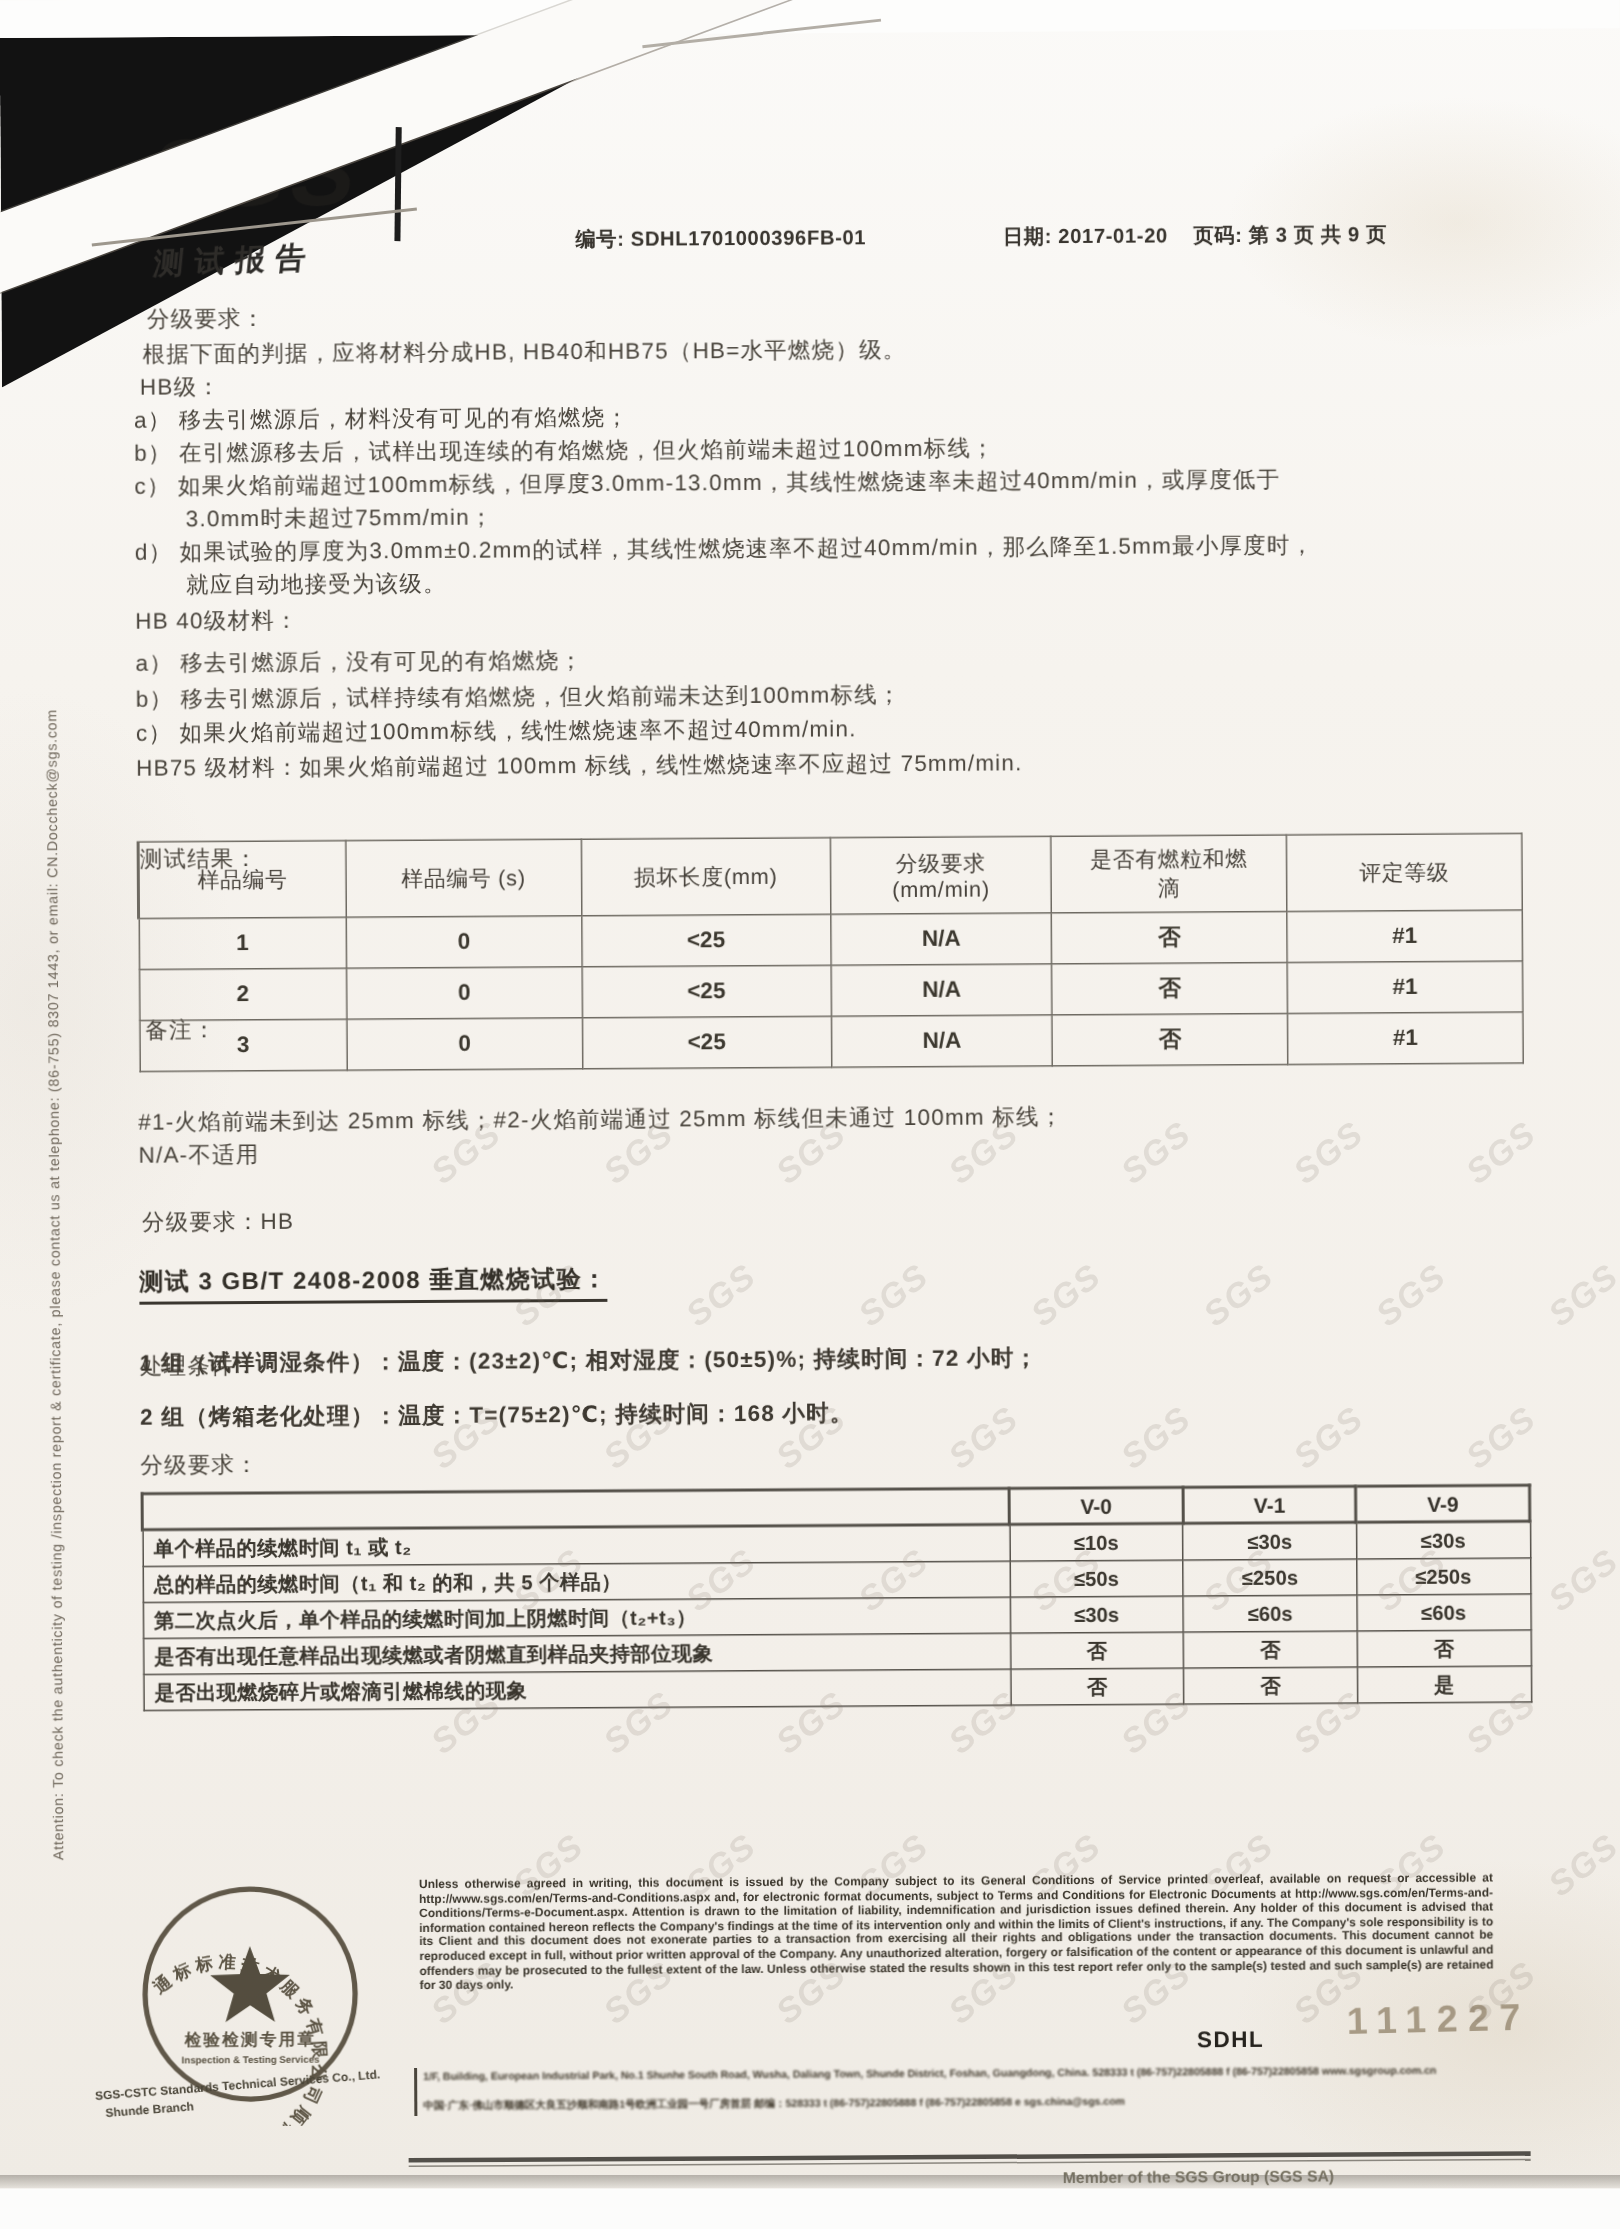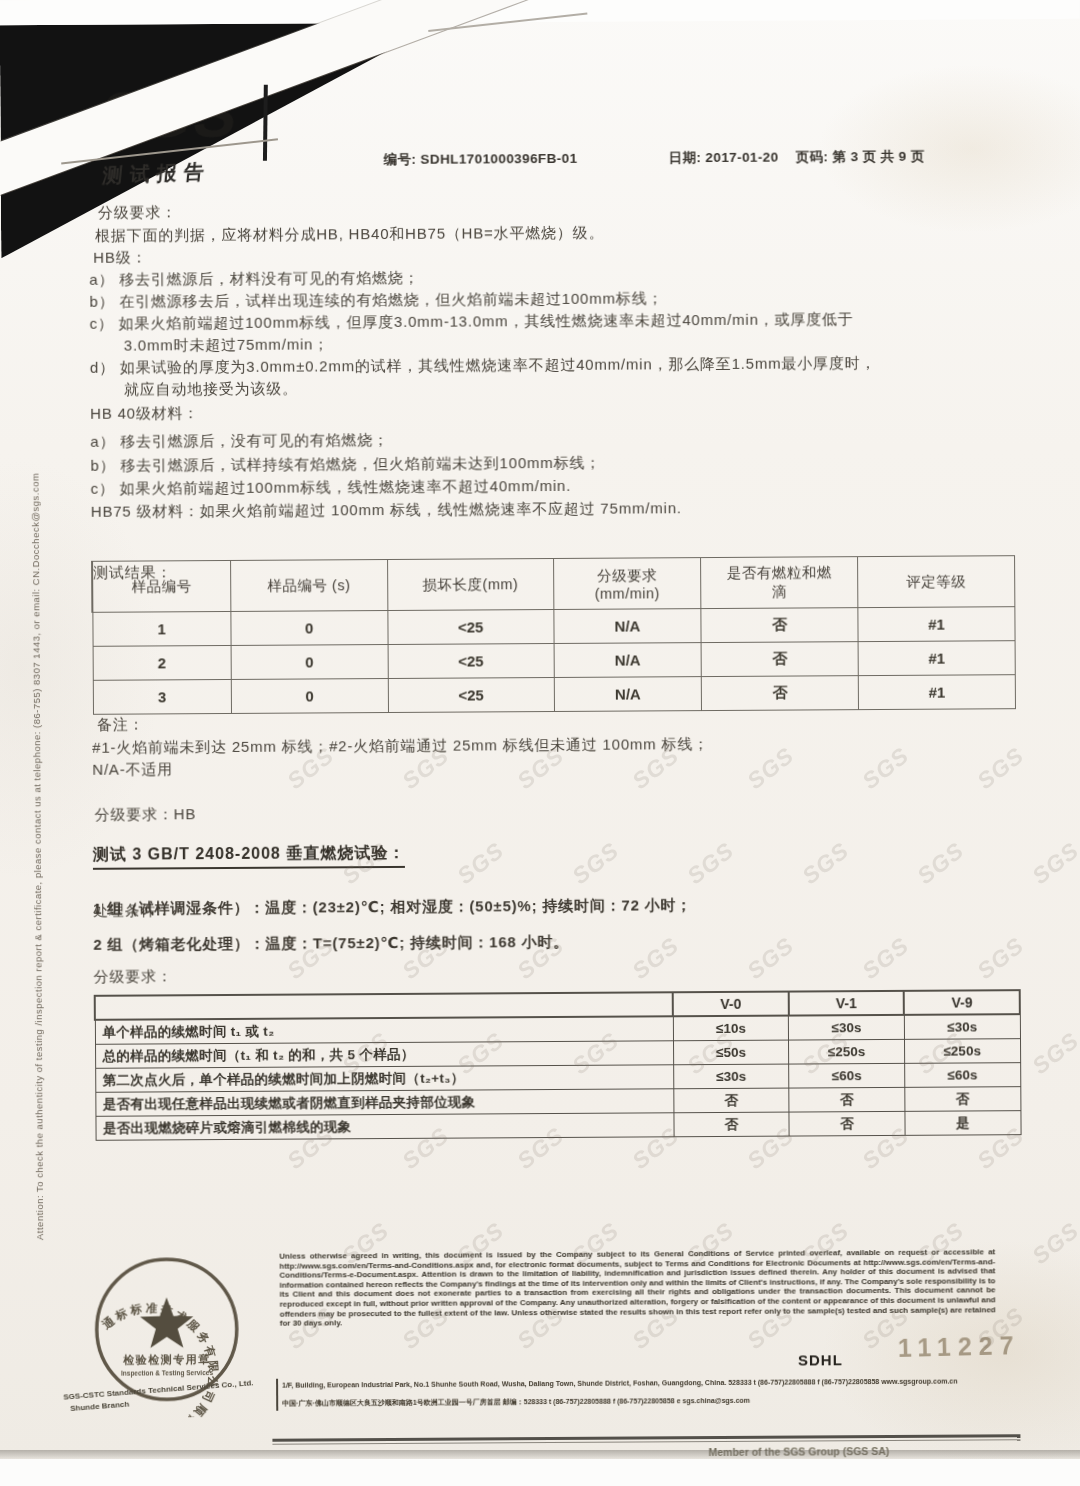--- a/index.html
+++ b/index.html
@@ -155,21 +155,21 @@
         <div class="tl " style="left: 88px; top: 315px;">c） 如果火焰前端超过100mm标线，但厚度3.0mm-13.0mm，其线性燃烧速率未超过40mm/min，或厚度低于</div>
         <div class="tl " style="left: 122px; top: 337px;">3.0mm时未超过75mm/min；</div>
         <div class="tl " style="left: 88px; top: 359px;">d） 如果试验的厚度为3.0mm±0.2mm的试样，其线性燃烧速率不超过40mm/min，那么降至1.5mm最小厚度时，</div>
         <div class="tl " style="left: 122px; top: 381px;">就应自动地接受为该级。</div>
         <div class="tl " style="left: 88px; top: 405px;">HB 40级材料：</div>
         <div class="tl " style="left: 88px; top: 433px;">a） 移去引燃源后，没有可见的有焰燃烧；</div>
         <div class="tl " style="left: 88px; top: 457px;">b） 移去引燃源后，试样持续有焰燃烧，但火焰前端未达到100mm标线；</div>
         <div class="tl " style="left: 88px; top: 480px;">c） 如果火焰前端超过100mm标线，线性燃烧速率不超过40mm/min.</div>
         <div class="tl " style="left: 88px; top: 503px;">HB75 级材料：如果火焰前端超过 100mm 标线，线性燃烧速率不应超过 75mm/min.</div>
         <div class="tl " style="left: 90px; top: 564px;">测试结果：</div>
-        <div class="tl " style="left: 93px; top: 716px; text-align: right;">备注：</div>
+        <div class="tl " style="left: 93px; top: 678px; text-align: right;">备注：</div>
         <div class="tl " style="left: 88px; top: 739px;">#1-火焰前端未到达 25mm 标线；#2-火焰前端通过 25mm 标线但未通过 100mm 标线；</div>
         <div class="tl " style="left: 88px; top: 761px;">N/A-不适用</div>
         <div class="tl " style="left: 90px; top: 806px;">分级要求：HB</div>
         <div class="tl " style="left: 88px; top: 902px;">处理条件：</div>
         <div class="tl b" style="left: 88px; top: 900px;">1 组（试样调湿条件）：温度：(23±2)℃; 相对湿度：(50±5)%; 持续时间：72 小时；</div>
         <div class="tl b" style="left: 88px; top: 936px;">2 组（烤箱老化处理）：温度：T=(75±2)℃; 持续时间：168 小时。</div>
         <div class="tl " style="left: 88px; top: 968px;">分级要求：</div>
       </div>
     <div class="abs heading">测试 3 GB/T 2408-2008 垂直燃烧试验：</div>
 

